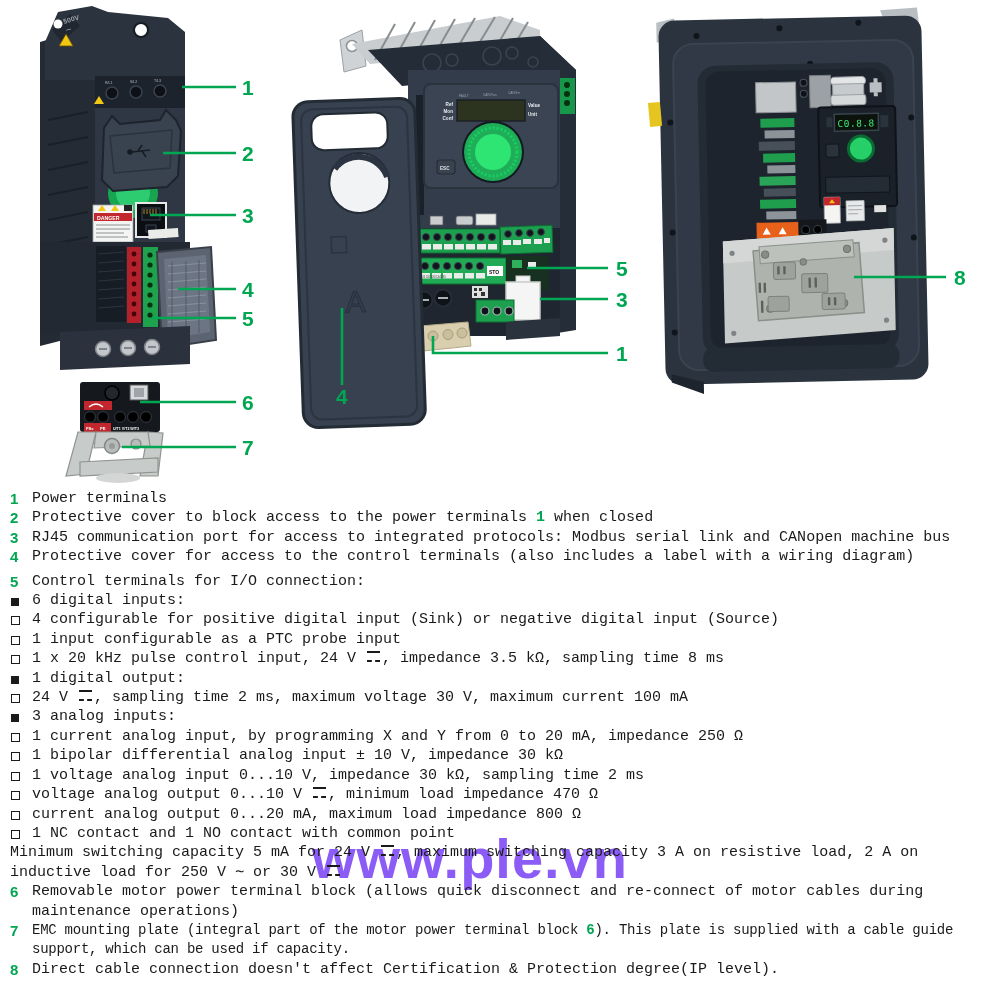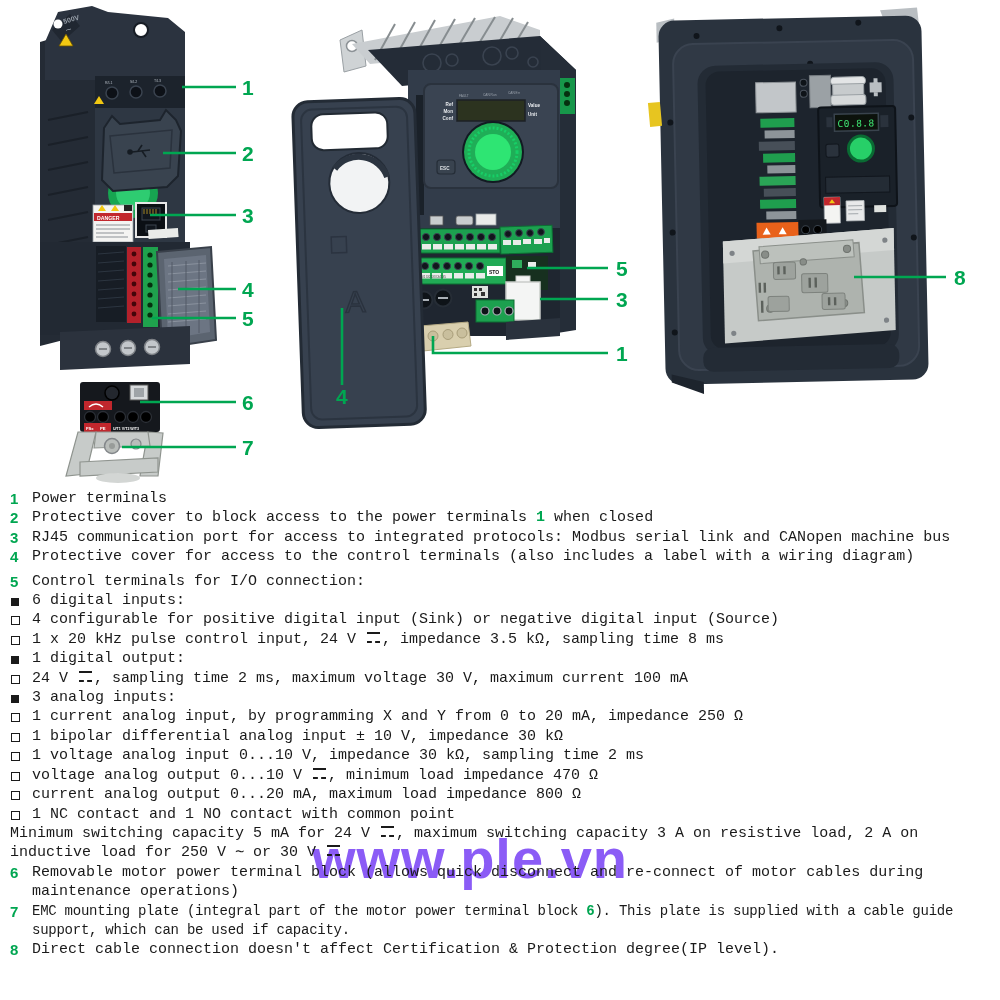--- a/index.html
+++ b/index.html
@@ -553,20 +553,24 @@
       <div class="lrow">
         <span class="marker sq"><span class="sqf"></span></span>
         <span class="ltext"><span>6 digital inputs:</span></span>
       </div>
       <div class="lrow">
         <span class="marker sq"><span class="sqo"></span></span>
         <span class="ltext"><span>4 configurable for positive digital input (Sink) or negative digital input (Source)</span></span>
       </div>
       <div class="lrow">
         <span class="marker sq"><span class="sqo"></span></span>
+        <span class="ltext"><span>1 input configurable as a PTC probe input</span></span>
+      </div>
+      <div class="lrow">
+        <span class="marker sq"><span class="sqo"></span></span>
         <span class="ltext"><span>1 x 20 kHz pulse control input, 24 V <span class="dc"></span>, impedance 3.5 kΩ, sampling time 8 ms</span></span>
       </div>
       <div class="lrow">
         <span class="marker sq"><span class="sqf"></span></span>
         <span class="ltext"><span>1 digital output:</span></span>
       </div>
       <div class="lrow">
         <span class="marker sq"><span class="sqo"></span></span>
         <span class="ltext"><span>24 V <span class="dc"></span>, sampling time 2 ms, maximum voltage 30 V, maximum current 100 mA</span></span>
       </div>

